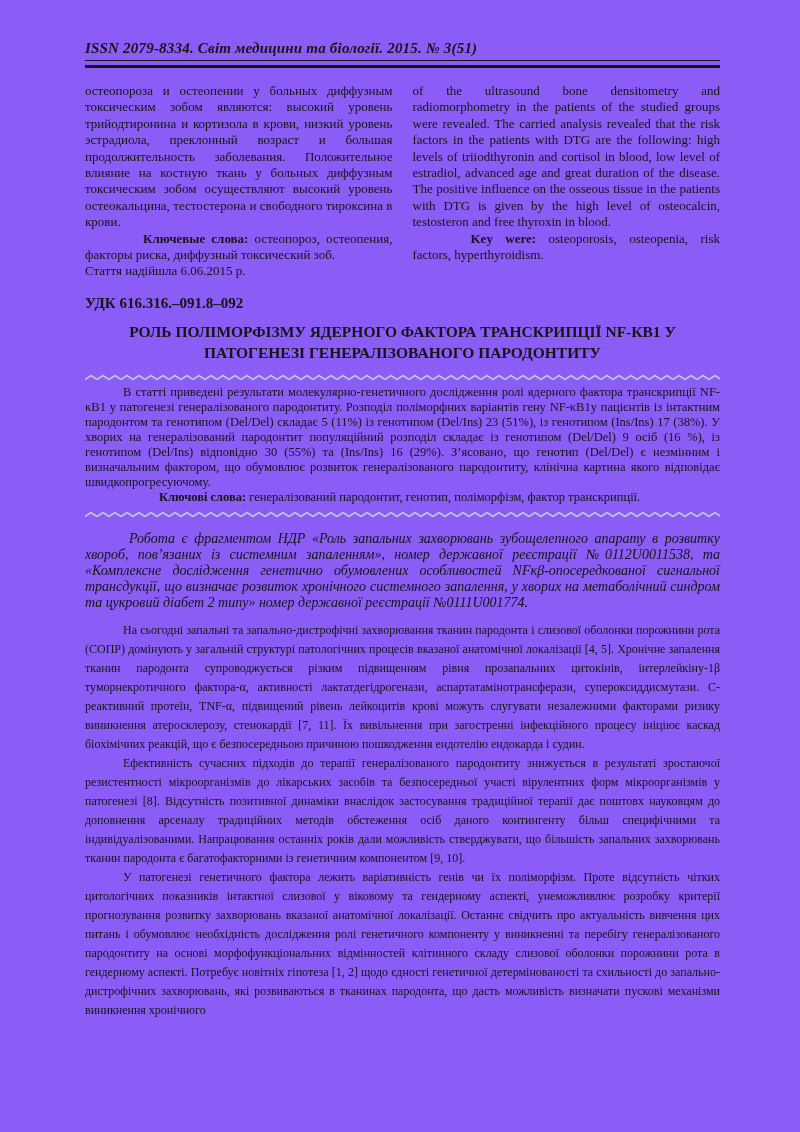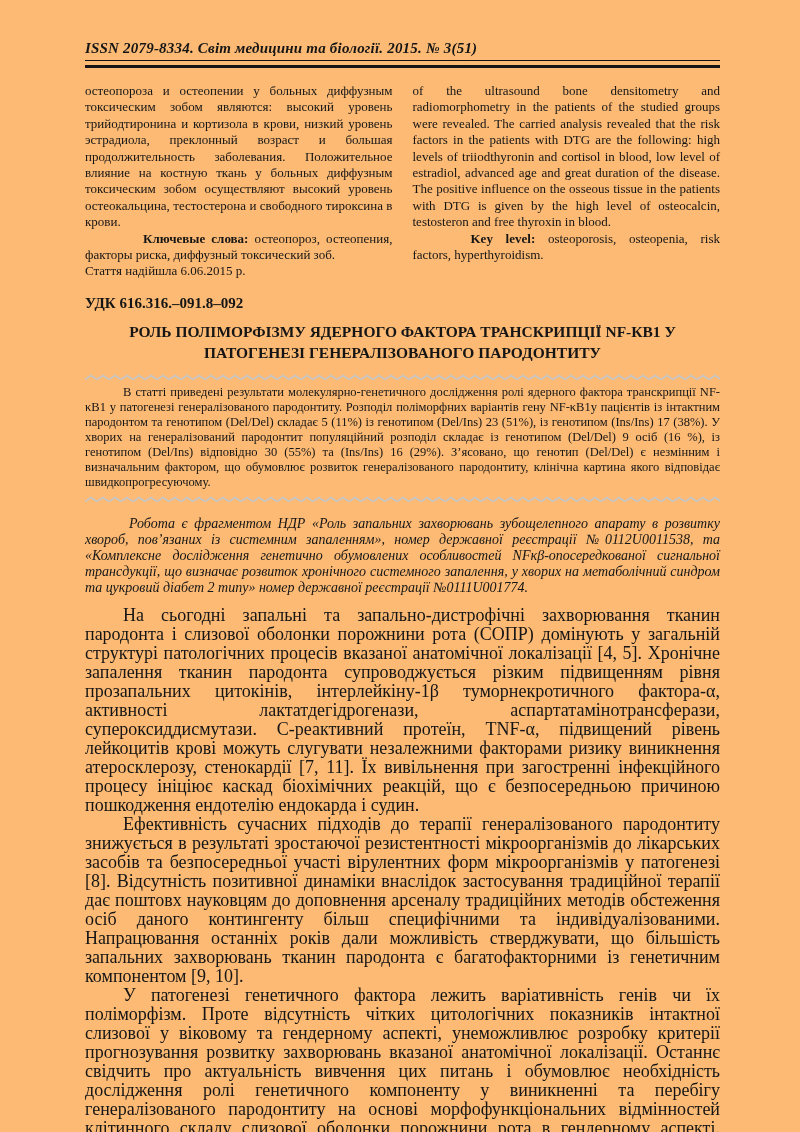--- a/index.html
+++ b/index.html
@@ -1,17 +1,17 @@
 <!DOCTYPE html>
 <html lang="uk"><head>
 <meta charset="utf-8">
 <style>
   html,body{margin:0;padding:0;background:#ffffff;}
   body{width:800px;height:1132px;font-family:"Liberation Serif", serif;color:#151515;overflow:hidden;}
-  .page{box-sizing:border-box;width:800px;height:1132px;padding:40px 80px 0 85px;background:#fdba74;}
+  .page{box-sizing:border-box;width:800px;height:1132px;padding:40px 80px 0 85px;background:#8b5cf6;}
 
   
   .issn{font-weight:bold;font-style:italic;font-size:15px;letter-spacing:.2px;}
   .rule-thin{height:1px;background:#151515;margin-top:3px;}
   .rule-thick{height:3px;background:#151515;margin-top:4px;}
 
   
   .two-col{display:flex;gap:20px;margin-top:15px;}
   .col{flex:1;font-size:13px;line-height:16.4px;text-align:justify;}
   .col p{margin:0;}
@@ -32,61 +32,62 @@
   
   .abstract{font-size:12.5px;line-height:14.9px;text-align:justify;margin-top:4px;}
   .abstract p{margin:0;}
   .indent-sm{text-indent:38px;}
 
   
   .ndr{font-size:14px;line-height:16.2px;font-style:italic;text-align:justify;margin-top:13px;text-indent:44px;}
 
   
   .main{margin-top:9px;}
-  .main p{font-size:18px;line-height:19px;text-align:justify;text-indent:38px;margin:0;}
+  .main p{font-size:12px;line-height:19px;text-align:justify;text-indent:38px;margin:0;}
 </style>
 </head>
 <body>
 
 <div class="page">
 
   <header>
     <div class="issn">ISSN 2079-8334. Світ медицини та біології. 2015. № 3(51)</div>
     <div class="rule-thin"></div>
     <div class="rule-thick"></div>
   </header>
 
   <section class="two-col">
     <div class="col">
       <p>остеопороза и остеопении у больных диффузным токсическим зобом являются: высокий уровень трийодтиронина и кортизола в крови, низкий уровень эстрадиола, преклонный возраст и большая продолжительность заболевания. Положительное влияние на костную ткань у больных диффузным токсическим зобом осуществляют высокий уровень остеокальцина, тестостерона и свободного тироксина в крови.</p>
       <p class="kw-par"><span class="b">Ключевые слова:</span><span> остеопороз, остеопения, факторы риска, диффузный токсический зоб.</span></p>
       <p class="right-align">Стаття надійшла 6.06.2015 р.</p>
     </div>
     <div class="col">
       <p>of the ultrasound bone densitometry and radiomorphometry in the patients of the studied groups were revealed. The carried analysis revealed that the risk factors in the patients with DTG are the following: high levels of triiodthyronin and cortisol in blood, low level of estradiol, advanced age and great duration of the disease. The positive influence on the osseous tissue in the patients with DTG is given by the high level of osteocalcin, testosteron and free thyroxin in blood.</p>
-      <p class="kw-par"><span class="b">Key level:</span><span> osteoporosis, osteopenia, risk factors, hyperthyroidism.</span></p>
+      <p class="kw-par"><span class="b">Key were:</span><span> osteoporosis, osteopenia, risk factors, hyperthyroidism.</span></p>
     </div>
   </section>
 
   <div class="udc">УДК 616.316.–091.8–092</div>
 
 
   <h1 class="article-title"><span>РОЛЬ ПОЛІМОРФІЗМУ ЯДЕРНОГО ФАКТОРА ТРАНСКРИПЦІЇ NF-КВ1 У</span><br><span>ПАТОГЕНЕЗІ ГЕНЕРАЛІЗОВАНОГО ПАРОДОНТИТУ</span></h1>
 
   <svg class="zigzag" width="635" height="8" aria-hidden="true">
     <defs>
       <pattern id="zz1" width="12" height="8" patternUnits="userSpaceOnUse">
         <path d="M0 6.5 L6 2.5 L12 6.5" fill="none" stroke="#c5c5c5" stroke-width="1.6"></path>
       </pattern>
     </defs>
     <rect width="635" height="8" fill="url(#zz1)"></rect>
   </svg>
 
   <section class="abstract">
     <p class="indent-sm">В статті приведені результати молекулярно-генетичного дослідження ролі ядерного фактора транскрипції NF-κВ1 у патогенезі генералізованого пародонтиту. Розподіл поліморфних варіантів гену NF-κВ1у пацієнтів із інтактним пародонтом та генотипом (Del/Del) складає 5 (11%) із генотипом (Del/Ins) 23 (51%), із генотипом (Ins/Ins) 17 (38%). У хворих на генералізований пародонтит популяційний розподіл складає із генотипом (Del/Del) 9 осіб (16 %), із генотипом (Del/Ins) відповідно 30 (55%) та (Ins/Ins) 16 (29%). З’ясовано, що генотип (Del/Del) є незмінним і визначальним фактором, що обумовлює розвиток генералізованого пародонтиту, клінічна картина якого відповідає швидкопрогресуючому.</p>
+    <p class="indent-sm"><span class="b">Ключові слова:</span><span> генералізований пародонтит, генотип, поліморфізм, фактор транскрипції.</span></p>
   </section>
 
   <svg class="zigzag" width="635" height="8" aria-hidden="true">
     <defs>
       <pattern id="zz2" width="12" height="8" patternUnits="userSpaceOnUse">
         <path d="M0 6.5 L6 2.5 L12 6.5" fill="none" stroke="#c5c5c5" stroke-width="1.6"></path>
       </pattern>
     </defs>
     <rect width="635" height="8" fill="url(#zz2)"></rect>
   </svg>

